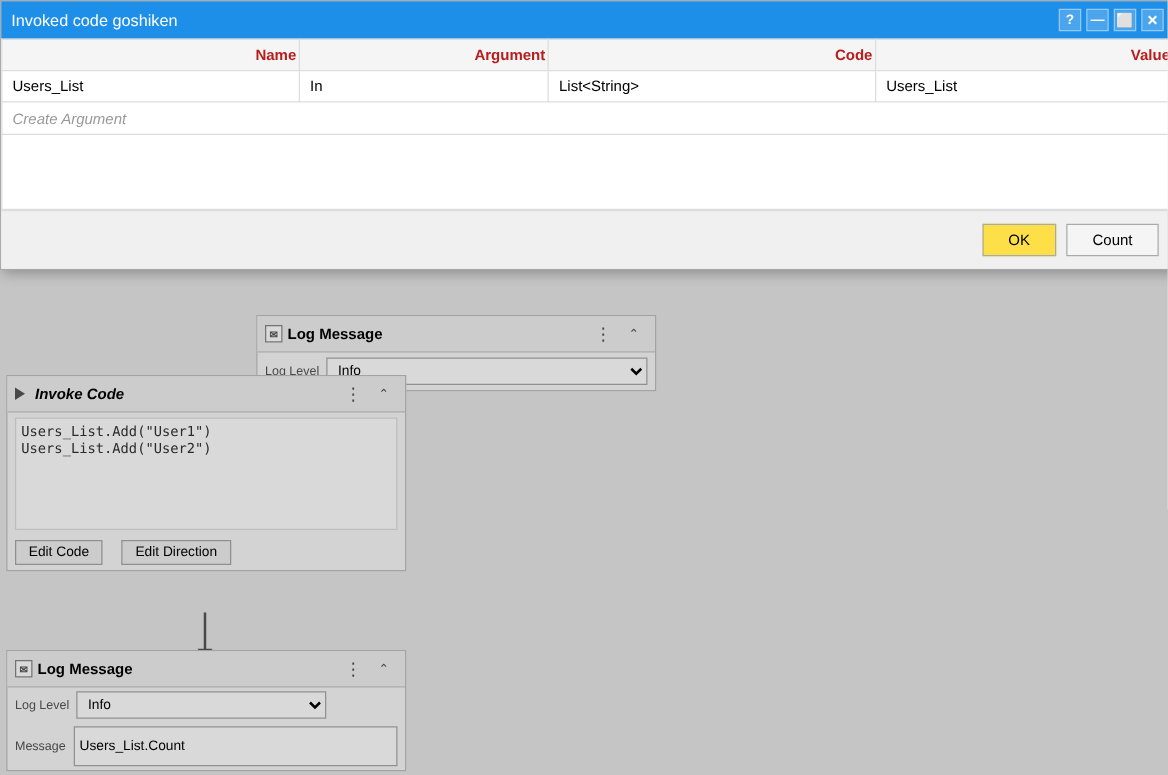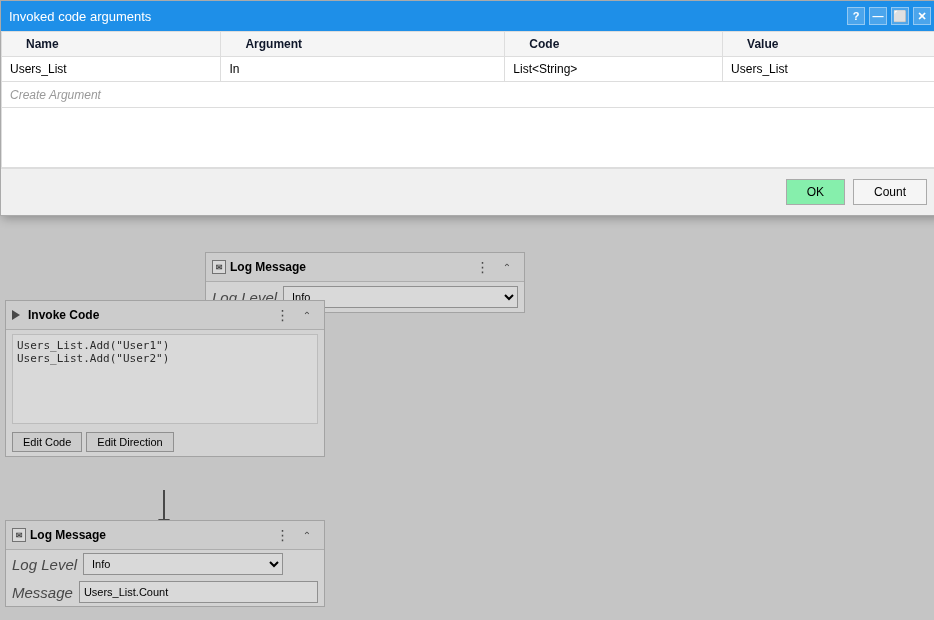--- a/index.html
+++ b/index.html
@@ -70,25 +70,25 @@
     
     .args-table {
       width: 100%;
       border-collapse: collapse;
       background: white;
     }
 
     .args-table th {
       background: #f5f5f5;
       border: 1px solid #ddd;
-      padding: 5px 24px;
-      text-align: left;
+      padding: 5px 2px;
+      text-align: right;
       font-weight: 600;
       font-size: 12px;
-      color: #0f172a;
+      color: #b91c1c;
     }
 
     .args-table td {
       border: 1px solid #ddd;
       padding: 5px 8px;
       font-size: 12px;
       background: white;
       margin-left: 41px;
     }
 
@@ -115,21 +115,21 @@
 
     .btn {
       padding: 5px 20px;
       font-size: 12px;
       cursor: pointer;
       border: 1px solid #aaa;
       background: #f5f5f5;
     }
 
     .btn-ok {
-      background: #86efac;
+      background: #fde047;
     }
 
     
     .workflow-area {
       position: absolute;
       top: 0; left: 0;
       width: 934px;
       height: 620px;
       background: #e8e8e8;
       z-index: 1;
@@ -163,24 +163,23 @@
     }
 
     .activity-content {
       padding: 4px 6px;
       display: flex;
       align-items: center;
       gap: 6px;
     }
 
     .activity-label {
-      font-size: 15px;
+      font-size: 10px;
       color: #555;
       white-space: nowrap;
-      font-style: italic;
     }
 
     .activity-dropdown {
       flex: 1;
       height: 22px;
       border: 1px solid #aaa;
       font-size: 11px;
       padding: 1px 4px;
       background: white;
     }
@@ -201,21 +200,21 @@
       margin: 4px 6px;
       min-height: 90px;
       padding: 4px;
       font-family: 'Consolas', monospace;
       font-size: 11px;
       color: #333;
     }
 
     .activity-footer-btns {
       display: flex;
-      gap: 4px;
+      gap: 15px;
       padding: 4px 6px;
     }
 
     .activity-btn {
       padding: 3px 10px;
       font-size: 11px;
       border: 1px solid #aaa;
       background: #f0f0f0;
       cursor: pointer;
     }
@@ -254,21 +253,21 @@
 
     .log-msg-row {
       display: flex;
       align-items: center;
       gap: 6px;
       padding: 3px 6px;
     }
 
     .log-msg-input {
       flex: 1;
-      height: 22px;
+      height: 32px;
       border: 1px solid #aaa;
       font-size: 11px;
       padding: 1px 4px;
       background: white;
     }
 
     
     .uipath-watermark {
       position: absolute;
       top: 10px;
@@ -400,21 +399,21 @@
         <option>Error</option>
         <option>Fatal</option>
       </select>
     </div>
   </div>
 
   <div class="invoke-code-activity">
     <div class="activity-header">
       <div class="activity-header-left">
         <div class="play-icon"></div>
-        <span style="margin-left:4px;">Invoke Code</span>
+        <span style="margin-left:4px;font-style:italic;">Invoke Code</span>
       </div>
       <div class="header-icons">
         <button class="icon-btn" style="color:#555;">
           <span class="three-dots">⋮</span>
         </button>
         <button class="icon-btn collapse-btn" style="color:#555;">
           <span>⌃</span>
         </button>
       </div>
     </div>
@@ -479,21 +478,21 @@
 
 <div class="goshiken-watermark">
   <span>goshiken.com</span>
 </div>
 
 <div class="modal-overlay"></div>
 
 <div class="modal">
 
   <div class="modal-titlebar">
-    <span>Invoked code arguments</span>
+    <span>Invoked code goshiken</span>
     <div class="modal-titlebar-buttons">
       <div class="titlebar-btn">
         <span>?</span>
       </div>
       <div class="titlebar-btn">
         <span>—</span>
       </div>
       <div class="titlebar-btn">
         <span>⬜</span>
       </div>

